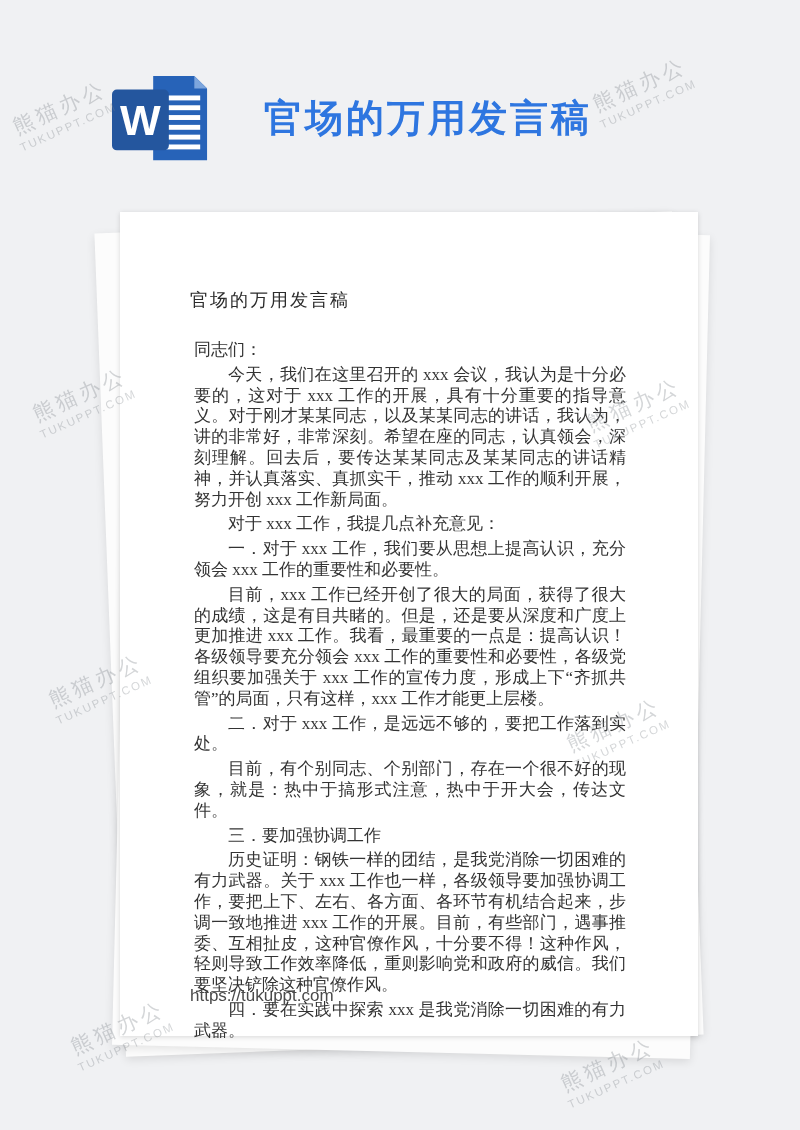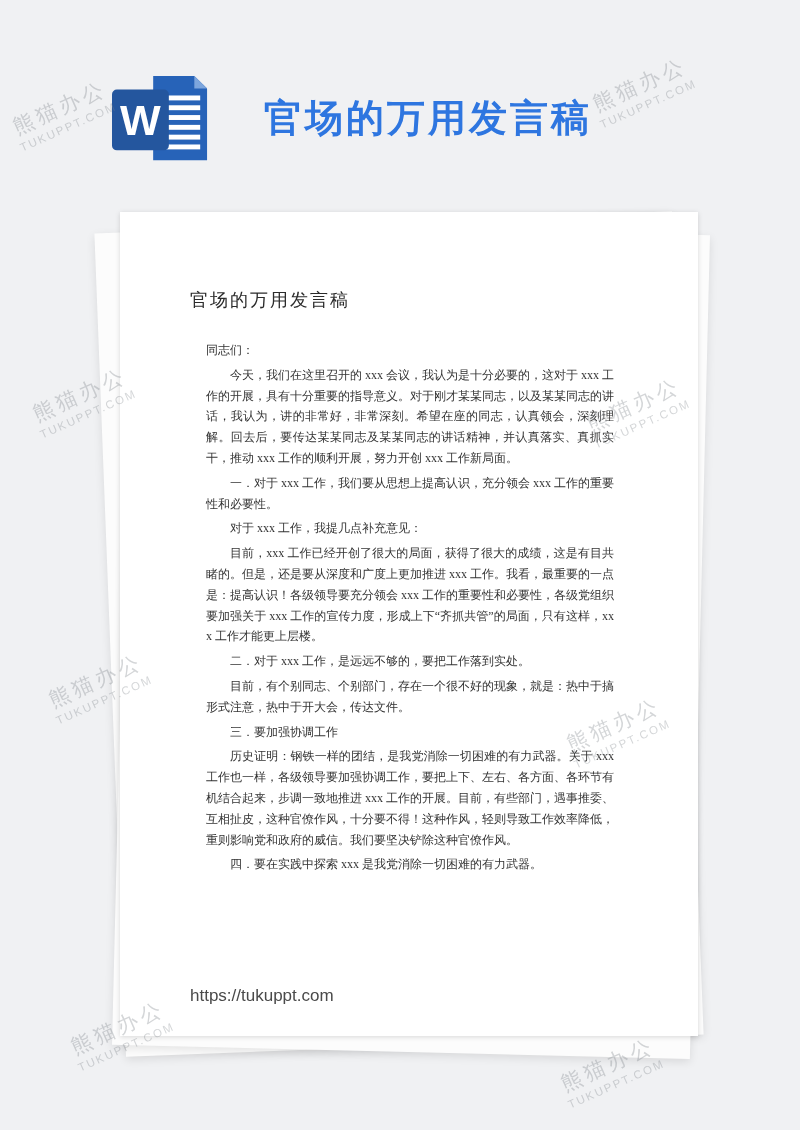--- a/index.html
+++ b/index.html
@@ -21,21 +21,21 @@
     position:absolute;inset:0;background:#ffffff;box-sizing:border-box;
     padding:76px 68px 60px 70px;
     box-shadow:0 1px 5px rgba(0,0,0,0.15);
   }
   .doc-title{
     margin:0 0 28px;font-size:18px;font-weight:500;color:#2b2b2b;letter-spacing:2px;
     font-family:"Liberation Serif","DejaVu Serif",serif;
   }
   .document-body{font-family:"Liberation Serif","DejaVu Serif",serif;}
   .para{
-    margin:0 16px 4px;font-size:12px;line-height:20.8px;color:#333;
+    margin:0 4px 4px;font-size:17px;line-height:20.8px;color:#333;
     text-align:justify;word-break:break-all;
   }
   .para.indent{text-indent:2em;}
   .doc-footer{
     position:absolute;left:70px;bottom:30px;font-size:17px;color:#4a4a4a;
     font-family:"Liberation Sans","DejaVu Sans",sans-serif;
   }
   
   .watermark-layer{position:absolute;inset:0;z-index:5;pointer-events:none;}
   .watermark{
@@ -69,22 +69,22 @@
 </div>
 
 <div class="doc-stack">
   <div class="back-sheet back-sheet-1"></div>
   <div class="back-sheet back-sheet-2"></div>
   <div class="page">
     <h2 class="doc-title">官场的万用发言稿</h2>
     <div class="document-body">
         <p class="para">同志们：</p>
         <p class="para indent">今天，我们在这里召开的 xxx 会议，我认为是十分必要的，这对于 xxx 工作的开展，具有十分重要的指导意义。对于刚才某某同志，以及某某同志的讲话，我认为，讲的非常好，非常深刻。希望在座的同志，认真领会，深刻理解。回去后，要传达某某同志及某某同志的讲话精神，并认真落实、真抓实干，推动 xxx 工作的顺利开展，努力开创 xxx 工作新局面。</p>
+        <p class="para indent">对于 xxx 工作，我提几点补充意见：</p>
         <p class="para indent">一．对于 xxx 工作，我们要从思想上提高认识，充分领会 xxx 工作的重要性和必要性。</p>
-        <p class="para indent">对于 xxx 工作，我提几点补充意见：</p>
         <p class="para indent">目前，xxx 工作已经开创了很大的局面，获得了很大的成绩，这是有目共睹的。但是，还是要从深度和广度上更加推进 xxx 工作。我看，最重要的一点是：提高认识！各级领导要充分领会 xxx 工作的重要性和必要性，各级党组织要加强关于 xxx 工作的宣传力度，形成上下“齐抓共管”的局面，只有这样，xxx 工作才能更上层楼。</p>
         <p class="para indent">二．对于 xxx 工作，是远远不够的，要把工作落到实处。</p>
         <p class="para indent">目前，有个别同志、个别部门，存在一个很不好的现象，就是：热中于搞形式注意，热中于开大会，传达文件。</p>
         <p class="para indent">三．要加强协调工作</p>
         <p class="para indent">历史证明：钢铁一样的团结，是我党消除一切困难的有力武器。关于 xxx 工作也一样，各级领导要加强协调工作，要把上下、左右、各方面、各环节有机结合起来，步调一致地推进 xxx 工作的开展。目前，有些部门，遇事推委、互相扯皮，这种官僚作风，十分要不得！这种作风，轻则导致工作效率降低，重则影响党和政府的威信。我们要坚决铲除这种官僚作风。</p>
         <p class="para indent">四．要在实践中探索 xxx 是我党消除一切困难的有力武器。</p>
       </div>
     <div class="doc-footer">https://tukuppt.com</div>
   </div>
 </div>

